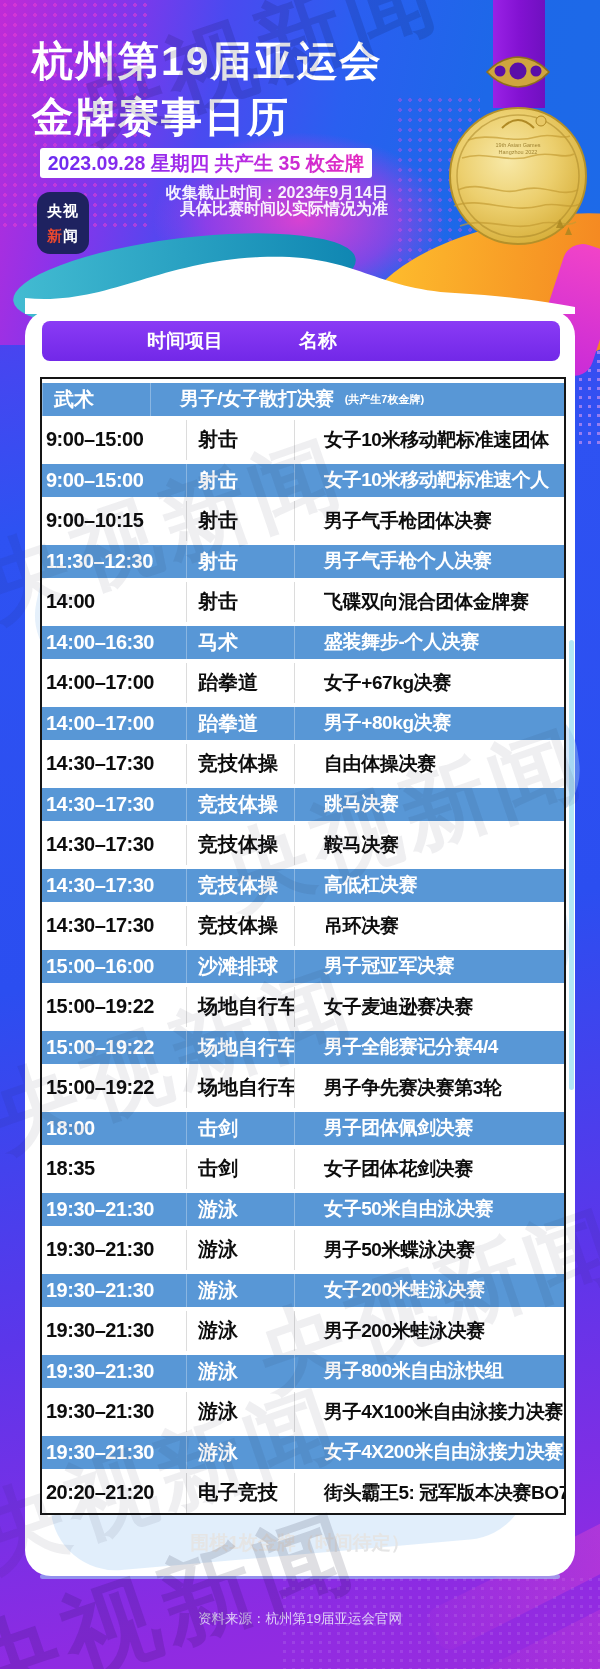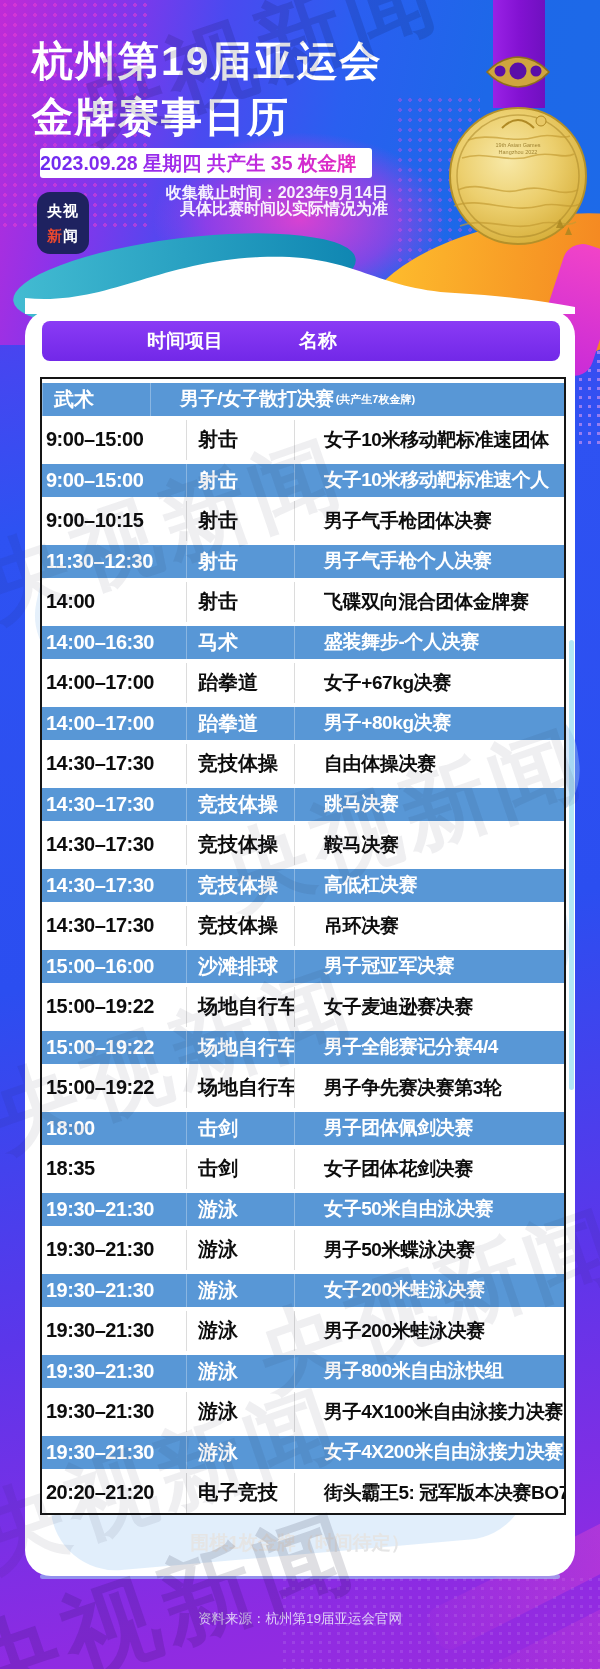--- a/index.html
+++ b/index.html
@@ -37,21 +37,21 @@
   .wash{z-index:3;pointer-events:none;}
   .w1{left:250px;top:715px;width:330px;height:130px;transform:rotate(-8deg);border-radius:60px;
     background:linear-gradient(100deg,rgba(150,195,240,0),rgba(150,195,240,.45));}
   .w2{left:130px;top:870px;width:440px;height:170px;transform:rotate(-7deg);border-radius:80px;background:rgba(150,195,240,.28);}
   .w3{left:50px;top:1425px;width:480px;height:130px;transform:rotate(-5deg);border-radius:70px;background:rgba(155,200,242,.3);}
   .w4{left:35px;top:555px;width:210px;height:130px;transform:rotate(12deg);border-radius:60px;background:rgba(150,195,240,.25);}
   
   .t1,.t2{left:32px;margin:0;color:#fff;font-size:41px;font-weight:900;letter-spacing:2px;z-index:3;white-space:nowrap;}
   .t1{top:34px;} .t2{top:90px;}
   .banner{left:40px;top:148px;width:332px;height:30px;background:#fff;border-radius:3px;z-index:3;
-    display:flex;align-items:center;justify-content:flex-start;}
+    display:flex;align-items:center;justify-content:center;}
   .banner span{font-size:19.5px;font-weight:800;white-space:nowrap;
     background:linear-gradient(90deg,#6a2bf0 0%,#b02be8 55%,#e52bc0 100%);
     -webkit-background-clip:text;background-clip:text;-webkit-text-fill-color:transparent;color:#8a2be0;}
   .hnotes{right:212px;top:185px;text-align:right;color:rgba(255,255,255,.93);font-size:16px;font-weight:700;line-height:16px;z-index:3;}
   .logo{left:37px;top:192px;width:52px;height:62px;background:#1e2260;border-radius:13px;z-index:3;
     display:flex;flex-direction:column;align-items:center;justify-content:center;line-height:25px;}
   .logo span{color:#fff;font-size:15px;font-weight:900;letter-spacing:1px;white-space:nowrap;}
   .logo em{font-style:normal;color:#e8482f;} .logo i{font-style:normal;color:#fff;}
   .medal-svg{left:440px;top:0;z-index:3;}
   
@@ -61,21 +61,21 @@
   .thead .h1{width:136px;text-align:right;} .thead .h2{width:114px;} .thead .h3{flex:1;}
   .tbl{left:40px;top:377px;width:526px;height:1138px;border:2px solid #151515;background:#fff;
     box-sizing:border-box;display:flex;flex-direction:column;z-index:4;}
   .row{display:flex;align-items:center;height:40.5px;box-sizing:border-box;color:#0d0d0d;}
   .row.hl{background:#5897d6;border-top:4px solid #fff;border-bottom:4px solid #fff;color:#fff;}
   .c{display:flex;align-items:center;height:100%;box-sizing:border-box;overflow:hidden;white-space:nowrap;font-weight:700;}
   .c1{width:144px;padding-left:4px;font-size:20px;letter-spacing:-0.5px;}
   .c2{width:108px;padding-left:11px;font-size:20px;border-left:1px solid rgba(40,40,40,.16);}
   .c3{flex:1;padding-left:29px;font-size:19px;letter-spacing:-0.4px;border-left:1px solid rgba(40,40,40,.16);}
   .row.hl .c2,.row.hl .c3{border-left:1px solid rgba(255,255,255,.3);}
-  .note{font-size:11px;margin-left:2px;letter-spacing:0;}
+  .note{font-size:11px;margin-left:11px;letter-spacing:0;}
   .gonote{left:25px;top:1530px;width:550px;text-align:center;color:#e5e5e5;font-size:19px;font-weight:800;z-index:4;}
   .source{left:0;top:1610px;width:600px;text-align:center;color:rgba(232,226,248,.9);font-size:13.5px;z-index:4;}
   
   .wm{position:absolute;font-size:88px;font-weight:900;color:rgba(22,22,55,.07);transform:rotate(-19deg);
     white-space:nowrap;letter-spacing:6px;z-index:6;pointer-events:none;}
   .wm-dark{color:rgba(8,8,40,.13);}
 </style>
 </head>
 <body>
 

